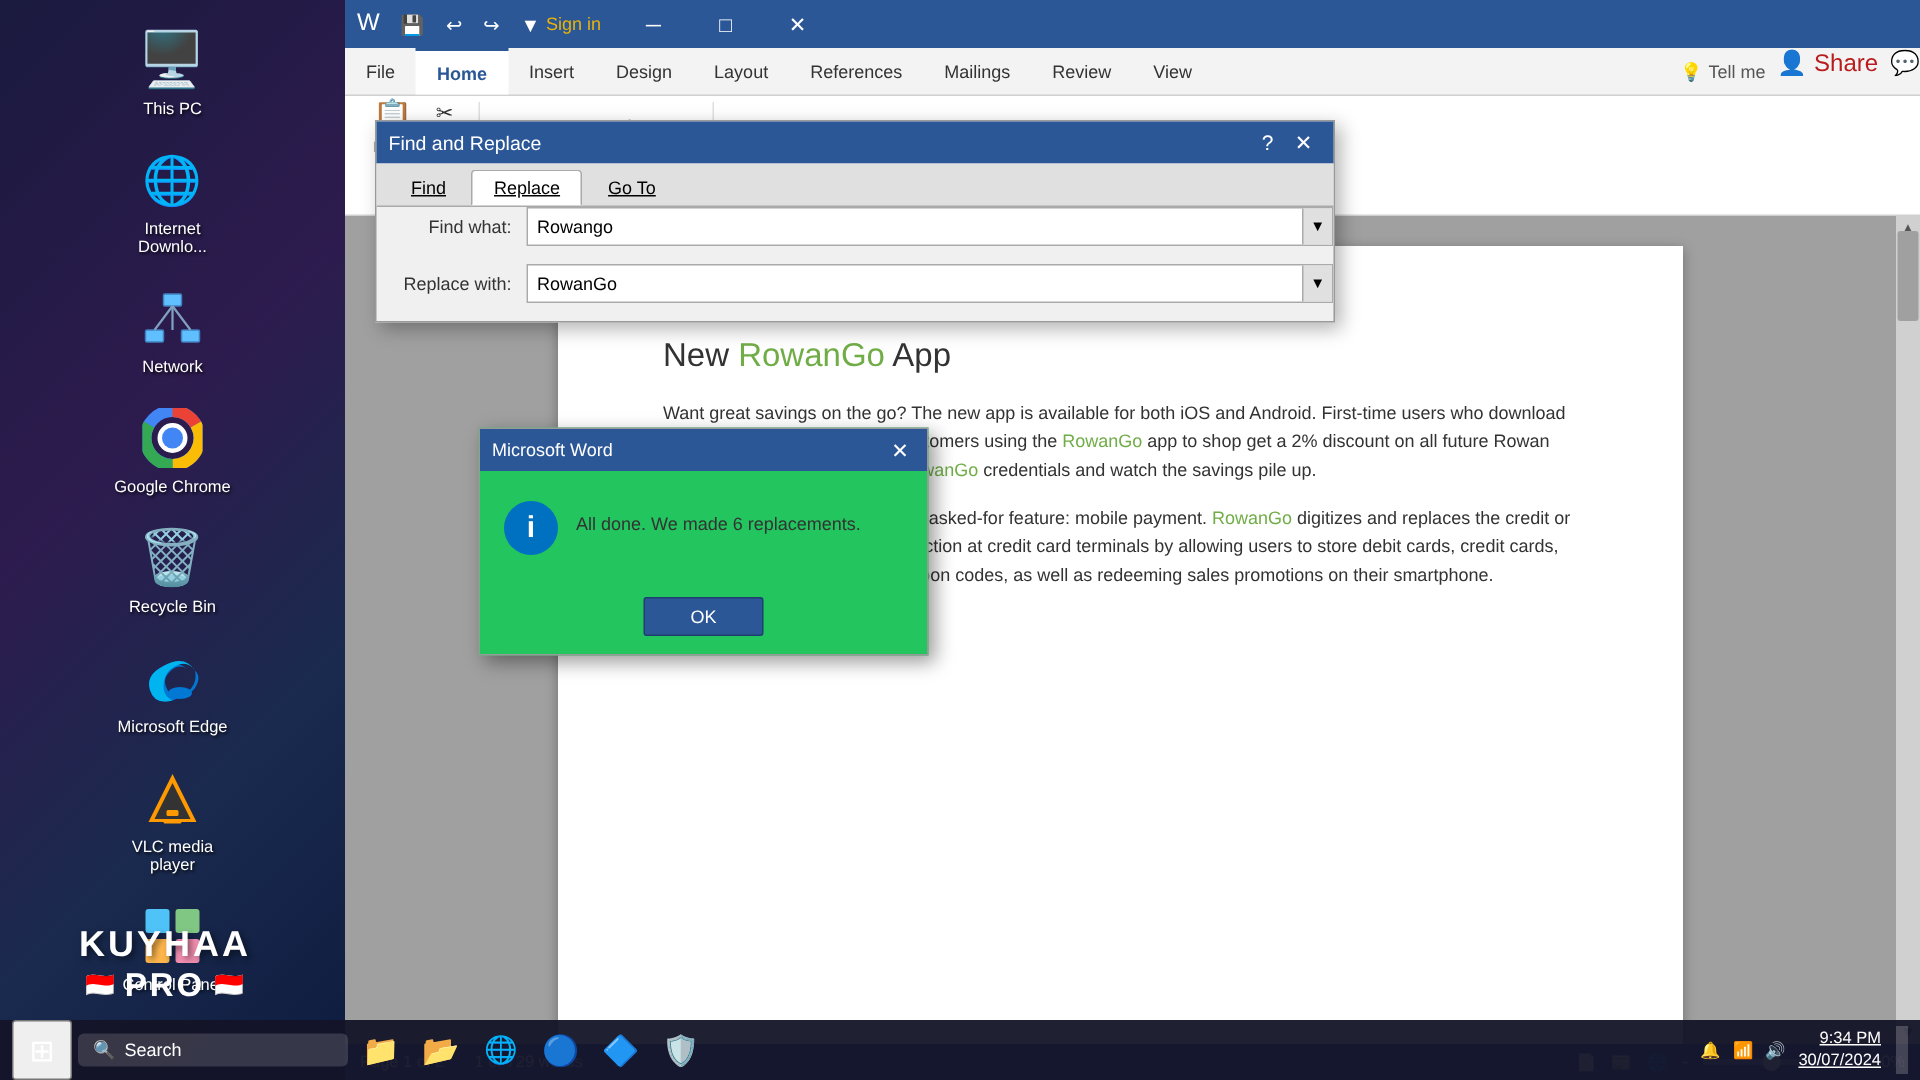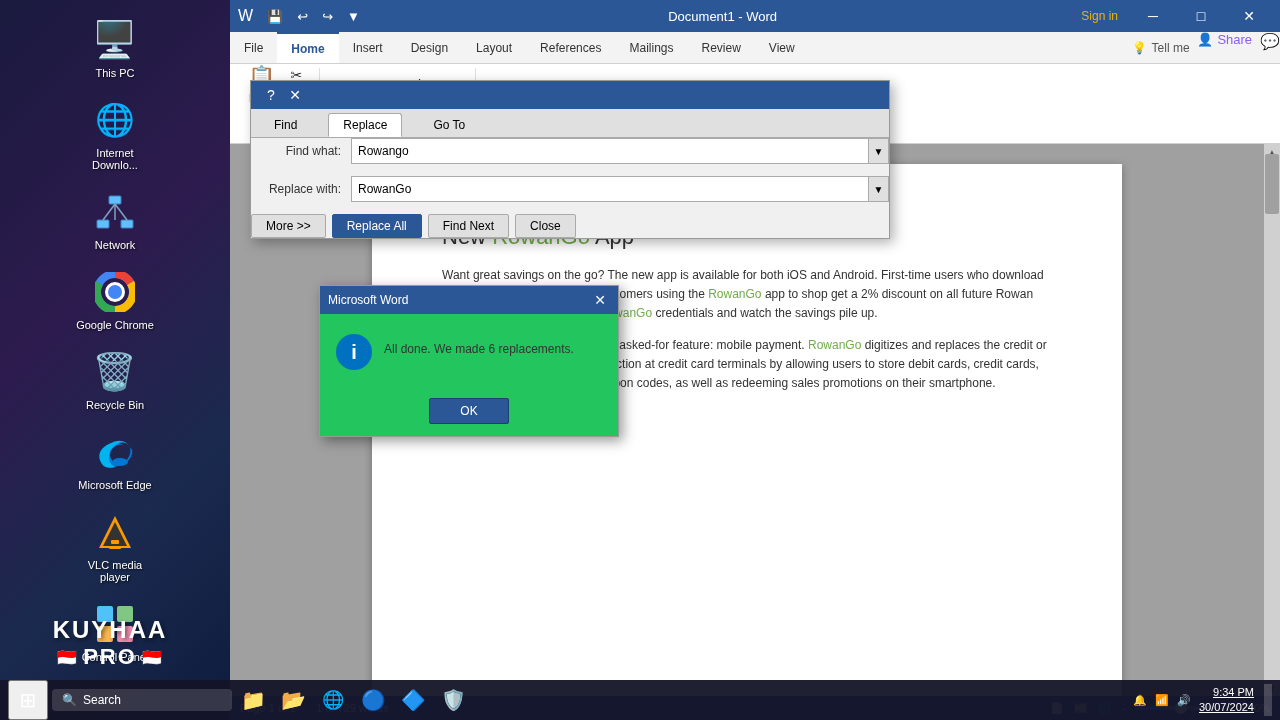--- a/index.html
+++ b/index.html
@@ -145,21 +145,21 @@
       height: 72px;
       justify-content: center;
     }
     .ribbon-group-label {
       font-size: 10px;
       color: #666;
       margin-top: 4px;
     }
 
     .tell-me { display: flex; align-items: center; gap: 4px; font-size: 12px; color: #555; margin-left: auto; }
-    .share-btn { font-size: 13px; color: #8b5cf6; cursor: pointer; margin-left: 8px; }
+    .share-btn { font-size: 16px; color: #b91c1c; cursor: pointer; margin-left: 8px; }
 
     
     .doc-area {
       flex: 1;
       background: #a0a0a0;
       overflow: hidden;
       position: relative;
       display: flex;
     }
     .doc-scroll {
@@ -347,21 +347,22 @@
       border: none;
       color: white;
       cursor: pointer;
       font-size: 14px;
     }
     .dialog-tabs {
       display: flex;
       background: #e0e0e0;
       border-bottom: 1px solid #aaa;
       padding: 4px 8px 0;
-      gap: 16px;
+      gap: 2px;
+      text-decoration: underline;
     }
     .dialog-tab {
       padding: 4px 14px;
       font-size: 12px;
       cursor: pointer;
       border: 1px solid transparent;
       background: none;
     }
     .dialog-tab.active {
       background: white;
@@ -608,21 +609,20 @@
 <div class="word-window">
 
   <div class="title-bar">
     <div class="title-bar-left">
       <span style="color:white; font-size:16px; margin-right:4px;">W</span>
       <button class="title-btn-small">💾</button>
       <button class="title-btn-small">↩</button>
       <button class="title-btn-small">↪</button>
       <button class="title-btn-small">▼</button>
     </div>
-    <div class="title-center">Document1 - Word</div>
     <div class="title-right">
       <span class="sign-in">Sign in</span>
       <button class="title-window-btn">─</button>
       <button class="title-window-btn">□</button>
       <button class="title-window-btn close">✕</button>
     </div>
   </div>
 
   <div class="ribbon-tabs">
     <button class="ribbon-tab">File</button>
@@ -717,20 +717,21 @@
         <div class="zoom-thumb"></div>
       </div>
       <span style="cursor:pointer;">+</span>
       <span>100%</span>
     </div>
   </div>
 </div>
 
 <div class="find-replace-dialog">
   <div class="dialog-title-bar">
+    <span class="dialog-title-text">Find and Replace</span>
     <button class="dialog-help-btn">?</button>
     <button class="dialog-close-btn">✕</button>
   </div>
   <div class="dialog-tabs">
     <button class="dialog-tab">Find</button>
     <button class="dialog-tab active">Replace</button>
     <button class="dialog-tab">Go To</button>
   </div>
   <div class="dialog-body">
     <div class="dialog-field">
@@ -740,26 +741,20 @@
         <button class="dialog-dropdown-btn">▼</button>
       </div>
     </div>
     <div class="dialog-field">
       <label class="dialog-label">Replace with:</label>
       <div class="dialog-input-wrap">
         <input class="dialog-input" type="text" value="RowanGo" style="">
         <button class="dialog-dropdown-btn">▼</button>
       </div>
     </div>
-    <div class="dialog-actions">
-      <button class="dialog-btn">More &gt;&gt;</button>
-      <button class="dialog-btn primary">Replace All</button>
-      <button class="dialog-btn">Find Next</button>
-      <button class="dialog-btn">Close</button>
-    </div>
   </div>
 </div>
 
 <div class="word-popup">
   <div class="popup-title-bar">
     <span class="popup-title-text">Microsoft Word</span>
     <button class="popup-close-btn">✕</button>
   </div>
   <div class="popup-body">
     <div class="popup-icon">i</div>

